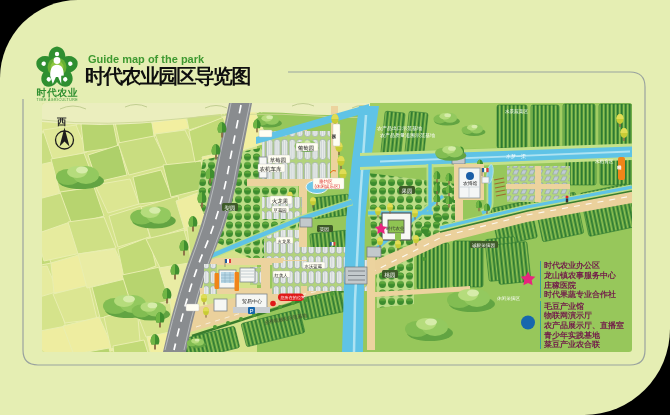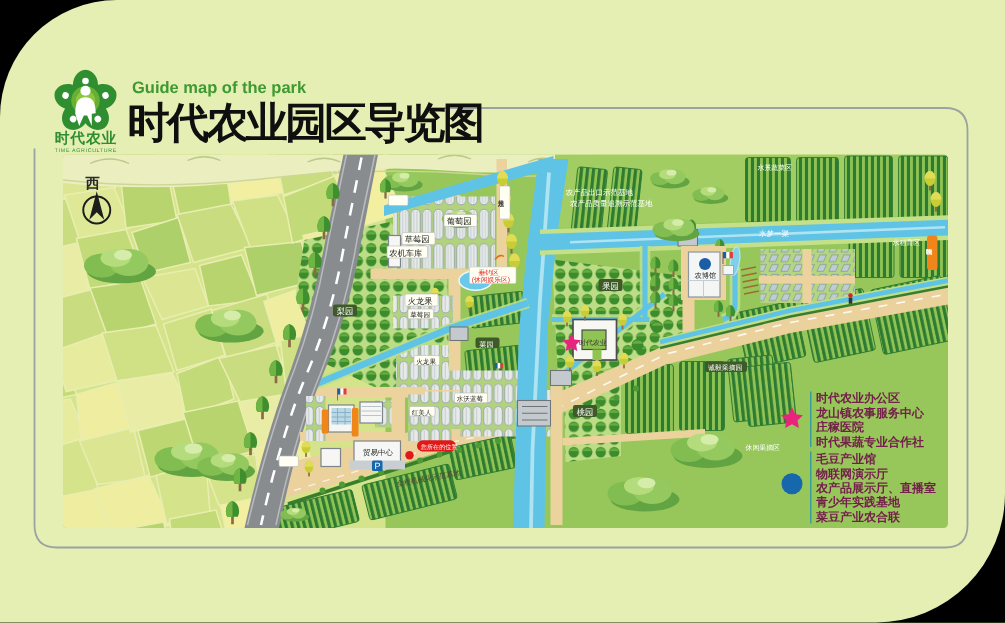--- a/index.html
+++ b/index.html
@@ -1,19 +1,19 @@
 <!DOCTYPE html>
 <html><head>
 <meta charset="utf-8">
 <style>
 html,body{margin:0;padding:0;width:670px;height:415px;background:#000;overflow:hidden;}
 *{box-sizing:border-box;}
 #card{position:absolute;left:0;top:0;width:670px;height:415px;background:#e5eeb3;border-radius:78px 0 86px 0;}
 #hdr-en{position:absolute;left:88px;top:53px;font-family:"Liberation Sans",sans-serif;font-size:11px;font-weight:bold;color:#3e9930;}
-#hdr-cn{position:absolute;left:85px;top:63px;font-family:"Liberation Sans",sans-serif;font-size:28px;font-weight:bold;color:#0f0f0f;letter-spacing:-1.7px;}
+#hdr-cn{position:absolute;left:85px;top:63px;font-family:"Liberation Sans",sans-serif;font-size:20px;font-weight:bold;color:#0f0f0f;letter-spacing:-1.7px;}
 svg{position:absolute;left:0;top:0;}
 </style>
 </head>
 <body>
 <div id="card"></div>
 <svg width="670" height="415" viewBox="0 0 670 415">
 <defs>
   <clipPath id="mapclip">
         <rect x="42" y="103" width="590" height="249" rx="3"></rect>
       </clipPath>

